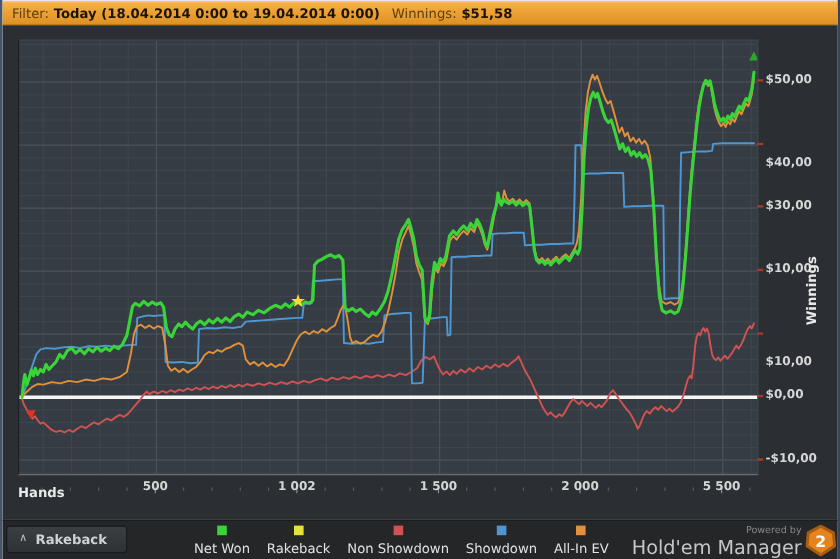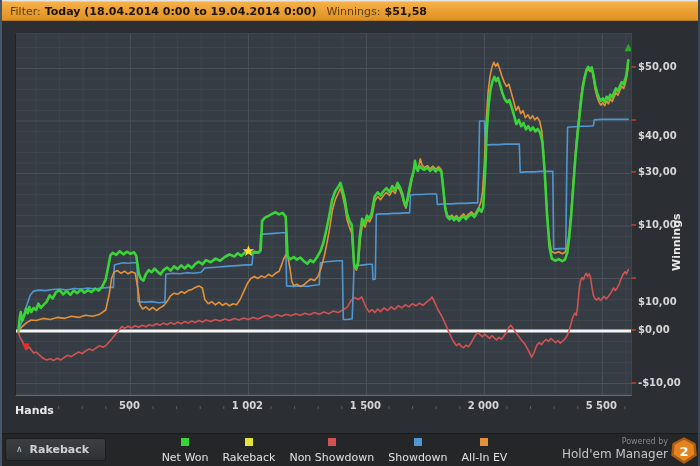--- a/index.html
+++ b/index.html
@@ -33,21 +33,21 @@
   .options-btn{position:absolute;left:3px;top:4px;height:23px;padding:0 16px 0 10px;
      background:linear-gradient(180deg,#3c3f42,#2f3235);border:1px solid #1a1c1e;border-radius:3px;
      display:flex;align-items:center;gap:7px;color:#cfd2d4;font-size:11px;font-weight:700;cursor:pointer;}
   .options-btn .caret{font-size:9px;color:#b8c4cc;font-weight:400;line-height:1;}
   .legend{position:absolute;left:110px;right:145px;top:0;height:33px;
           display:flex;align-items:center;justify-content:center;gap:14px;}
   .legend-item{display:flex;align-items:center;gap:5px;font-size:11px;color:#e2e2e2;cursor:pointer;flex-direction:column;}
   .legend-swatch{width:8px;height:8px;display:inline-block;}
   .powered{position:absolute;right:34px;top:3px;text-align:right;line-height:1.25;}
   .powered .pby{font-size:8px;color:#85888b;}
-  .powered .app{font-size:12px;color:#c4c6c8;}
+  .powered .app{font-size:16px;color:#c4c6c8;}
   .badge{position:absolute;right:5px;top:3px;width:26px;height:27px;}
   .badge text{font-weight:700;}
 </style>
 </head>
 <body>
 
 <div class="window">
 
   <div class="titlebar">
     <span>Filter:</span>

